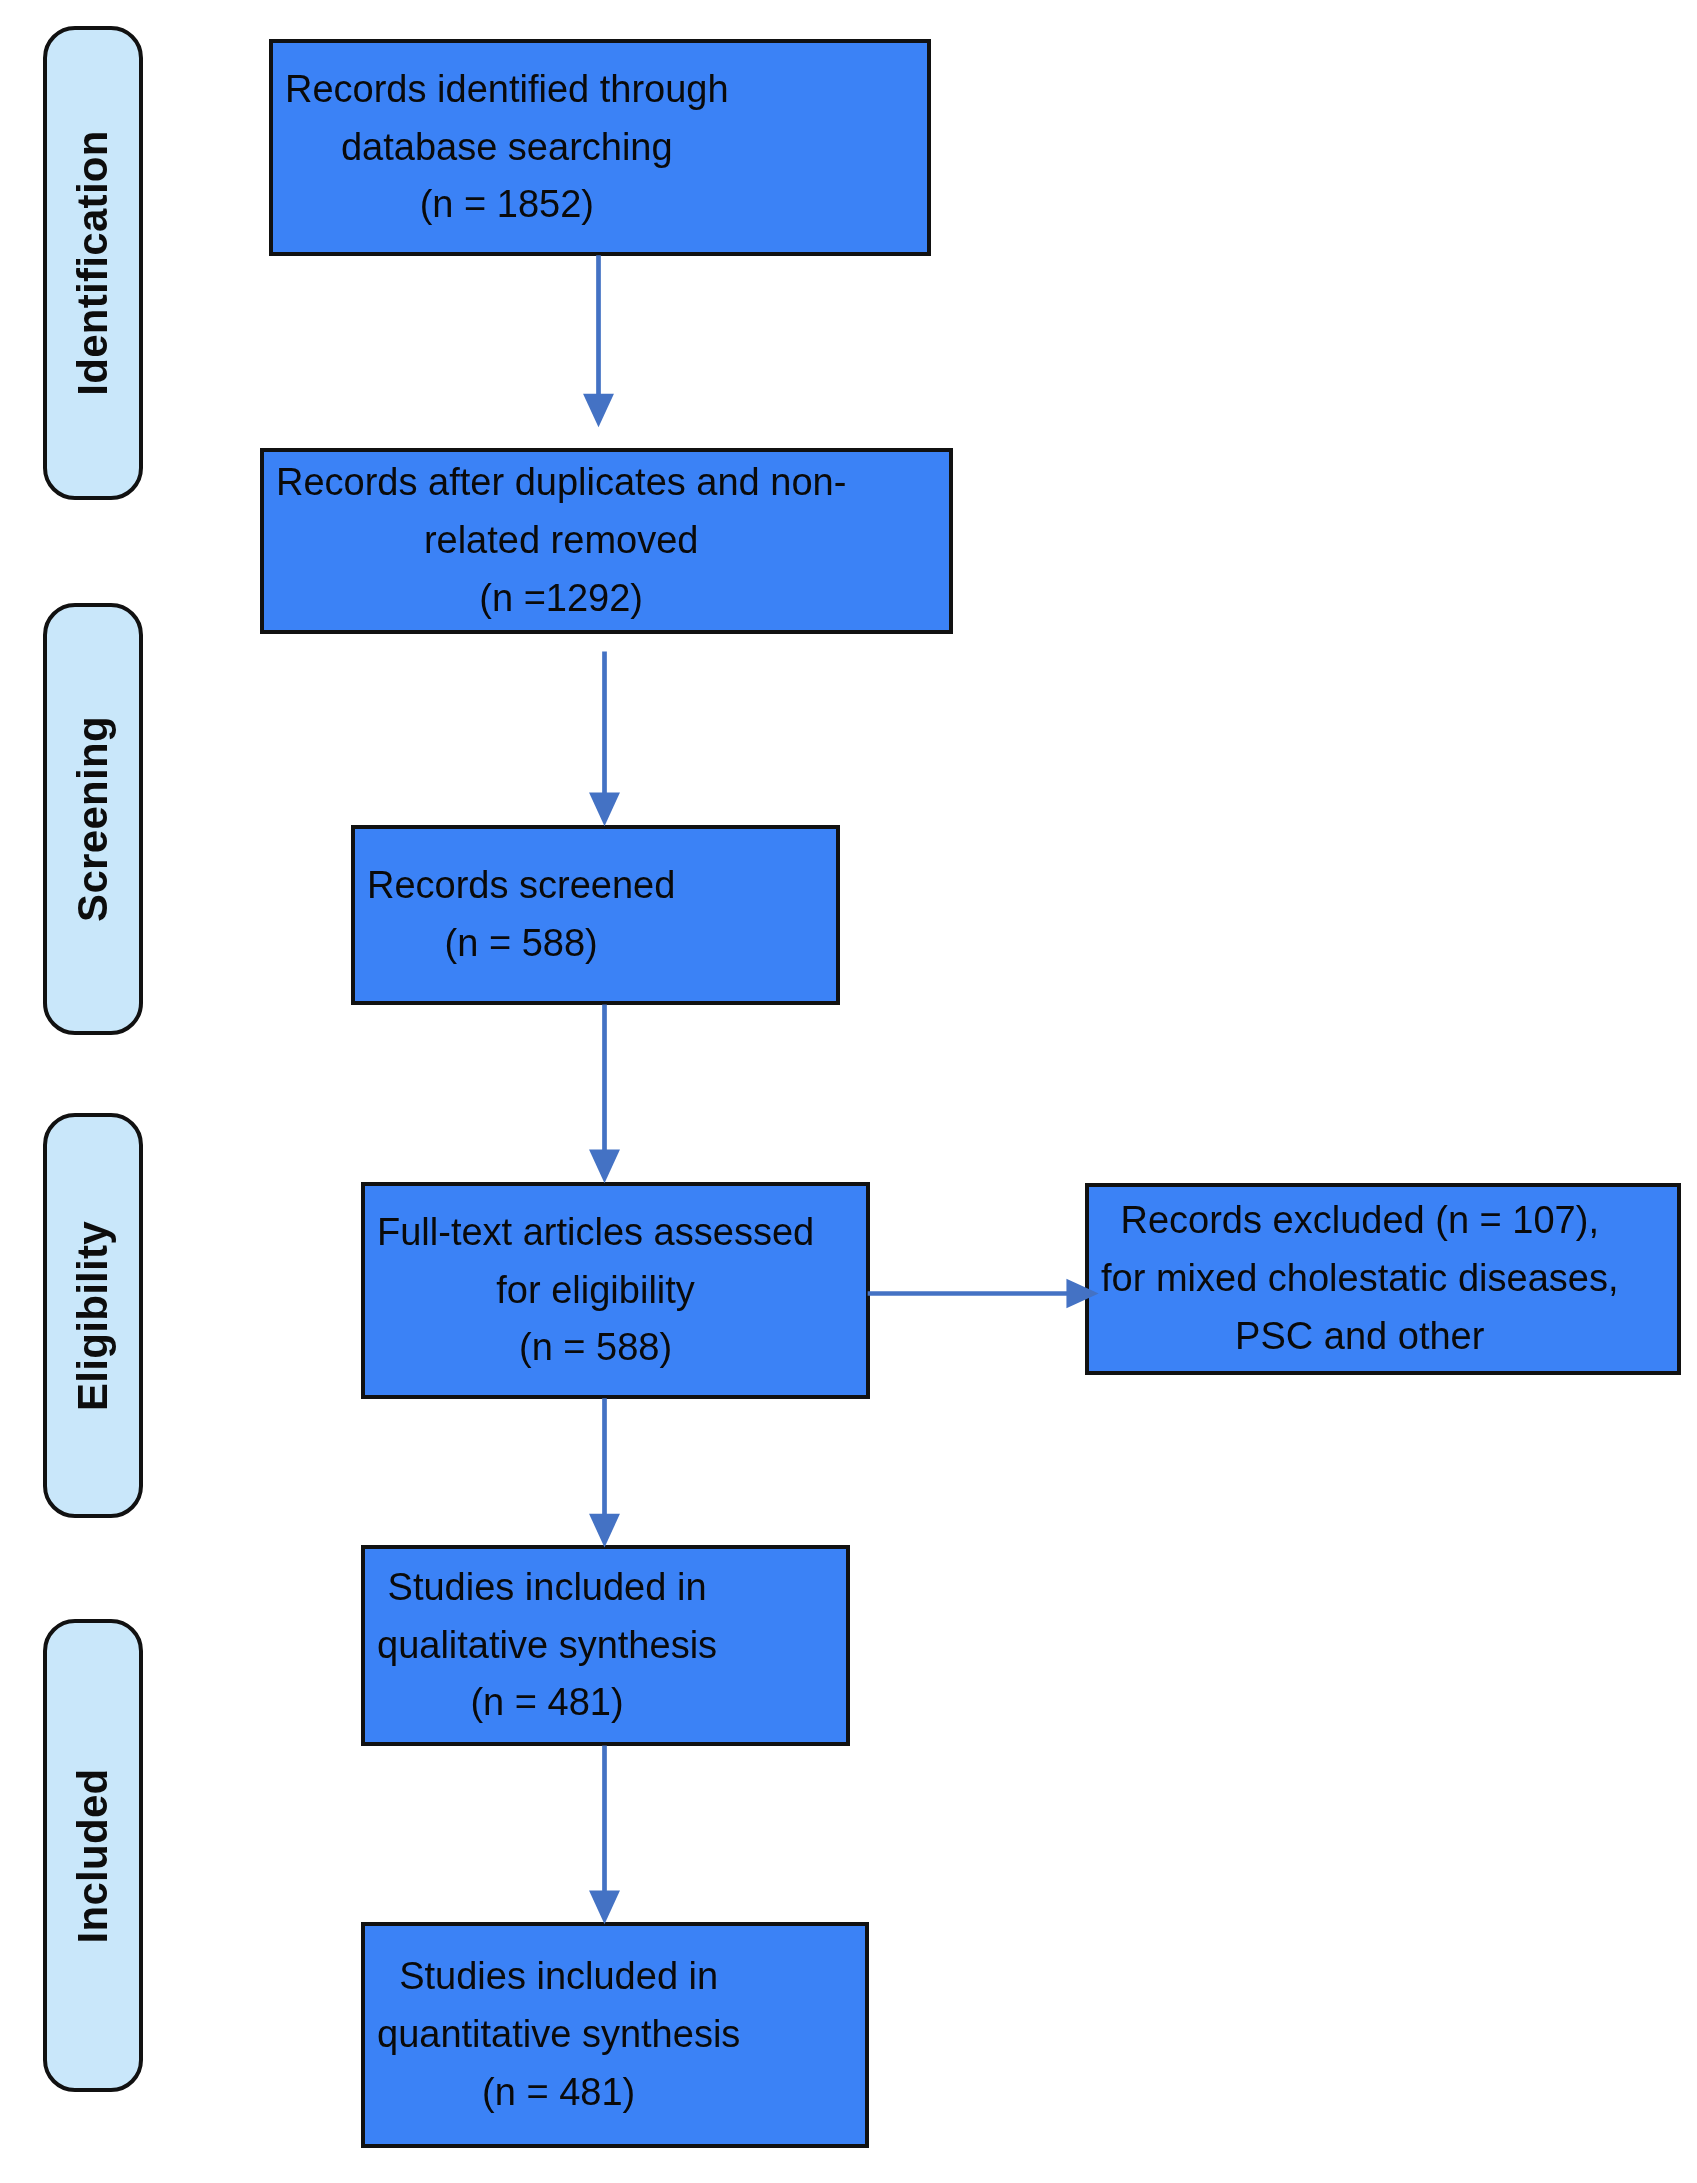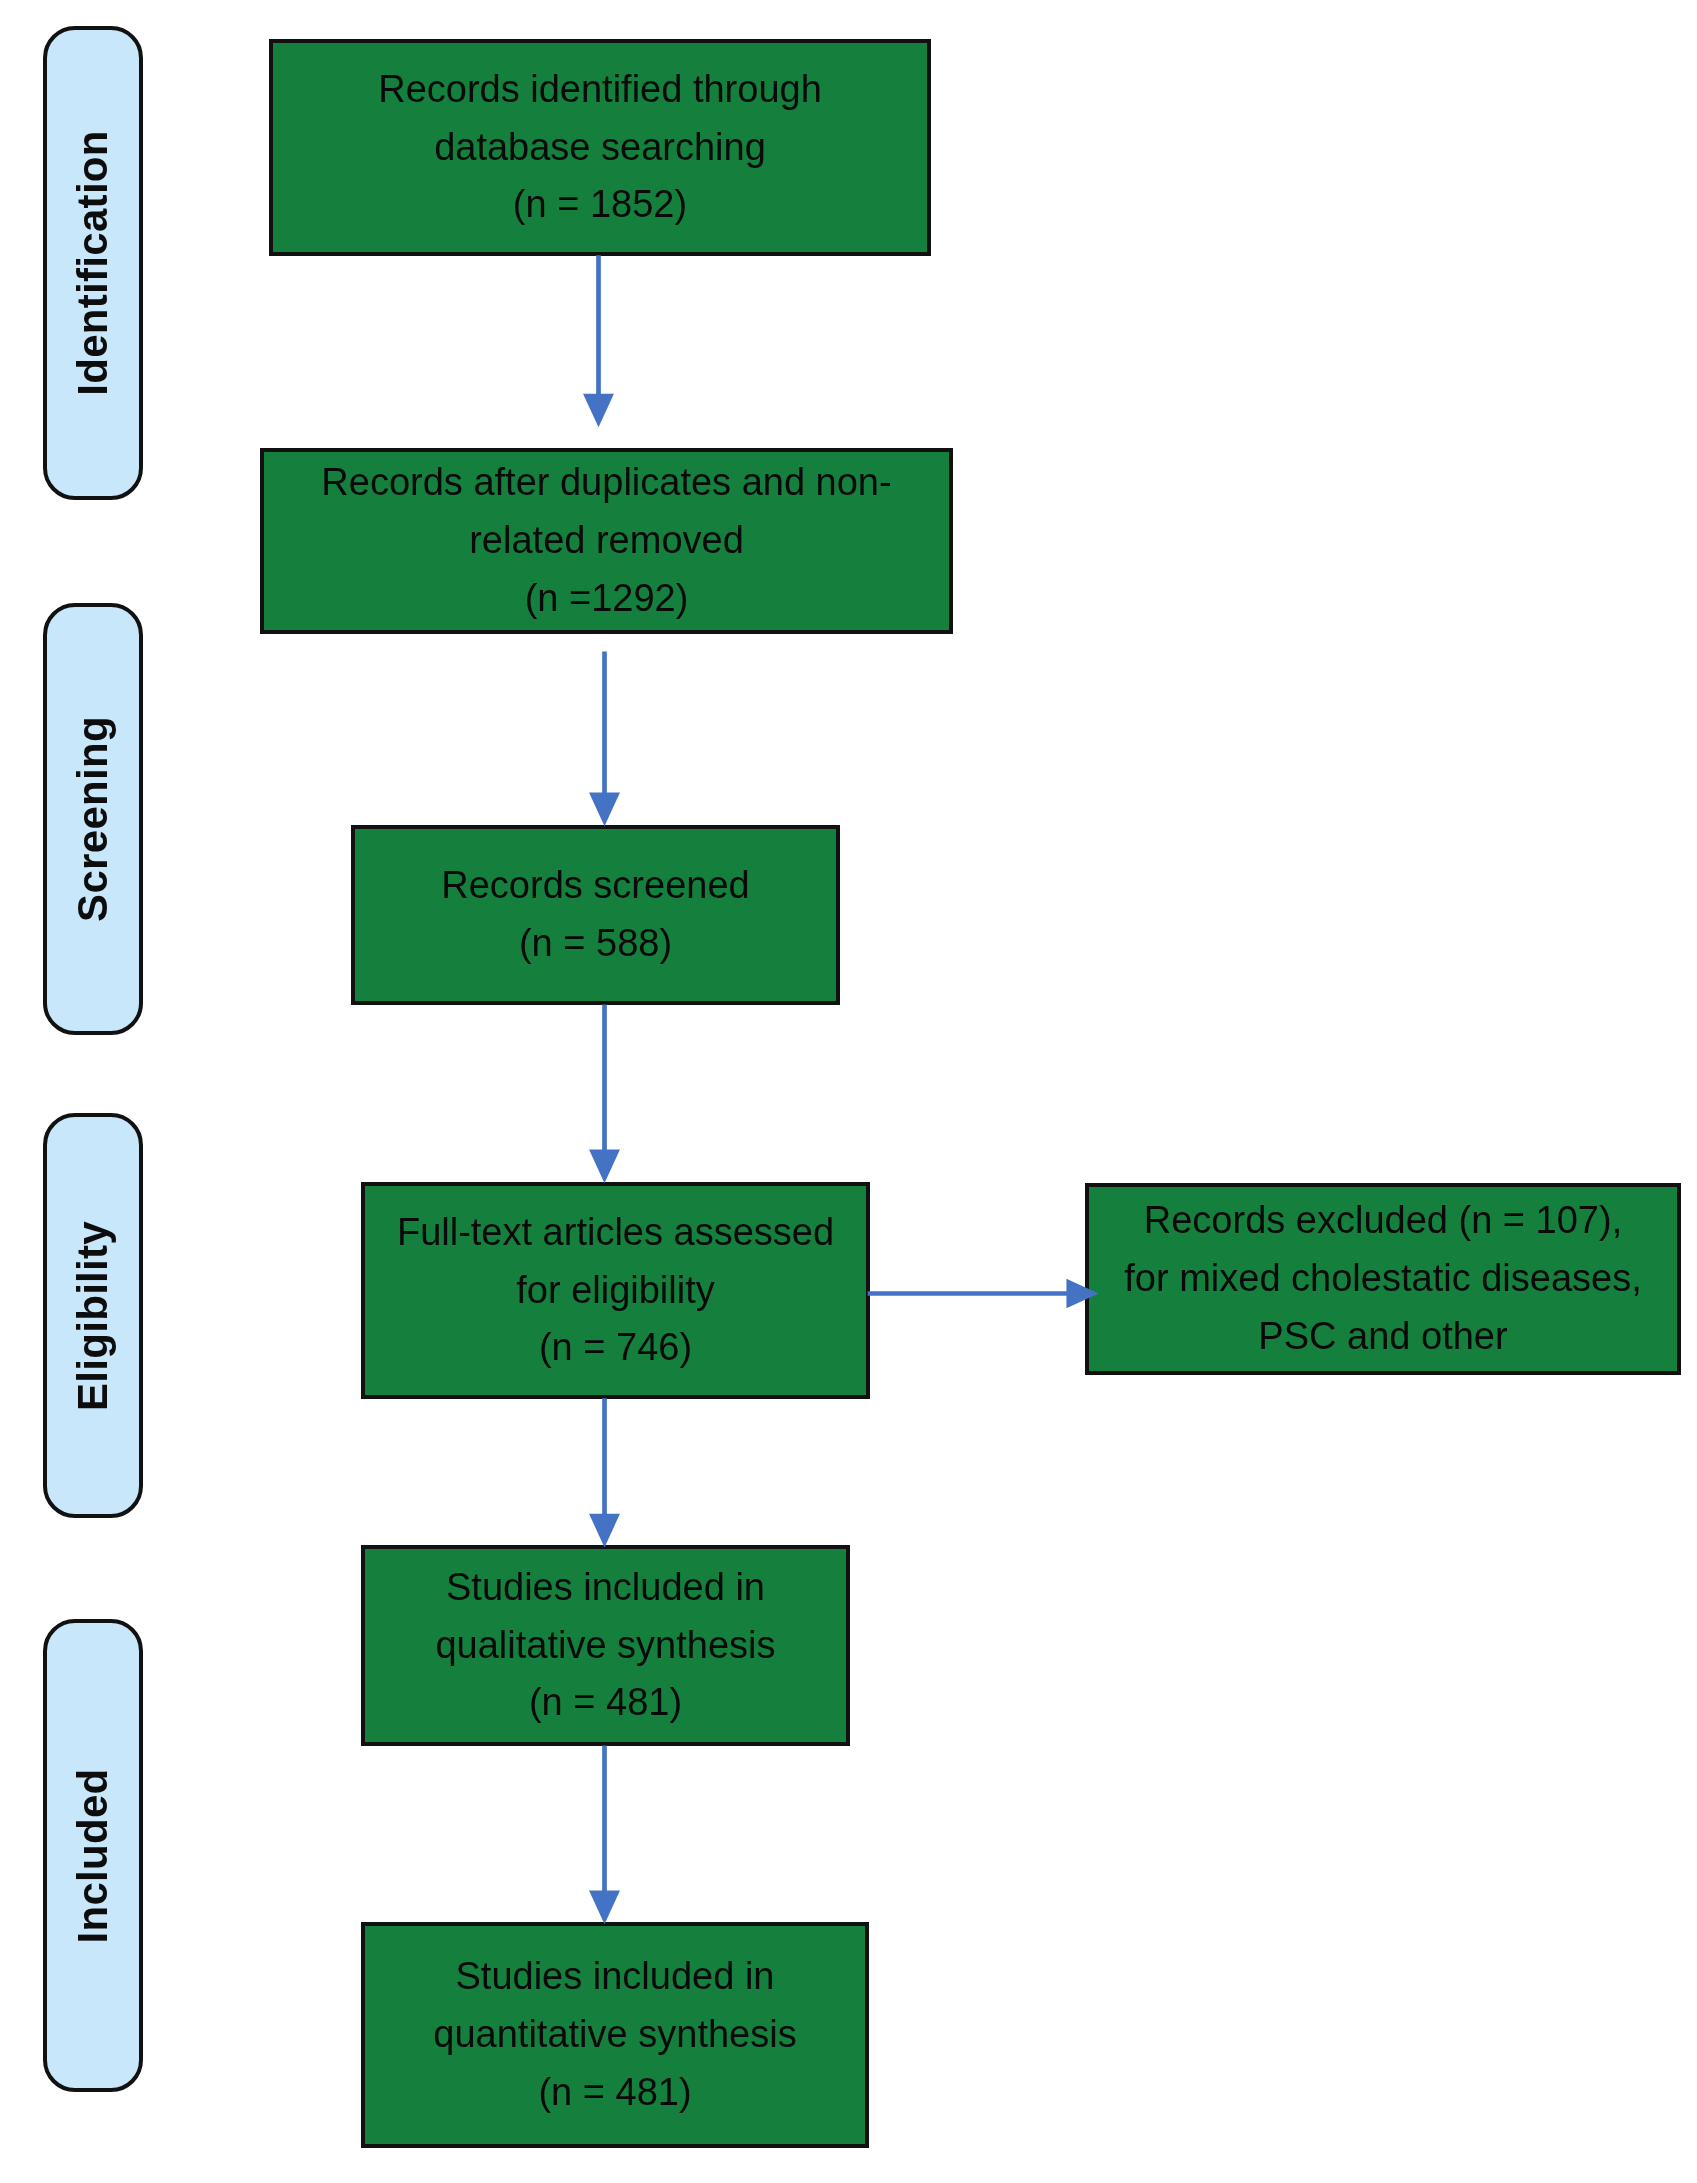--- a/index.html
+++ b/index.html
@@ -36,26 +36,26 @@
     font-size: 42px;
     font-weight: bold;
     color: #0d0d0d;
     letter-spacing: 0.3px;
     line-height: 1;
   }
 
   
   .flow-box {
     position: absolute;
-    background: #15803d;
+    background: #3b82f6;
     border: 4px solid #111111;
     box-sizing: border-box;
     display: flex;
     align-items: center;
-    justify-content: center;
+    justify-content: flex-start;
     padding: 6.8px 12px;
   }
   .flow-box-text {
     font-size: 38px;
     line-height: 1.52;
     color: #0a0a0a;
     text-align: center;
     white-space: pre-line;
     font-weight: normal;
   }
@@ -101,21 +101,21 @@
   </div>
 
   <div class="flow-box" style="left:351px; top:825px; width:489px; height:180px;">
     <span class="flow-box-text">Records screened
 (n = 588)</span>
   </div>
 
   <div class="flow-box" style="left:361px; top:1182px; width:509px; height:217px;">
     <span class="flow-box-text">Full-text articles assessed
 for eligibility
-(n =  746)</span>
+(n =  588)</span>
   </div>
 
   <div class="flow-box" style="left:1085px; top:1183px; width:596px; height:192px;">
     <span class="flow-box-text">Records excluded (n = 107),
 for mixed cholestatic diseases,
 PSC and other</span>
   </div>
 
   <div class="flow-box" style="left:361px; top:1545px; width:489px; height:201px;">
     <span class="flow-box-text">Studies included in

